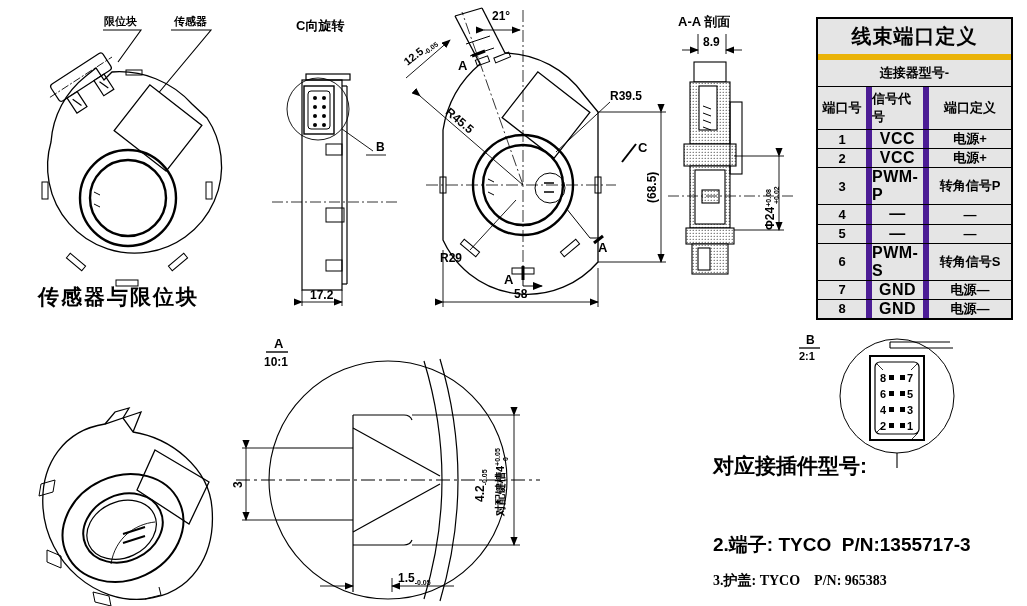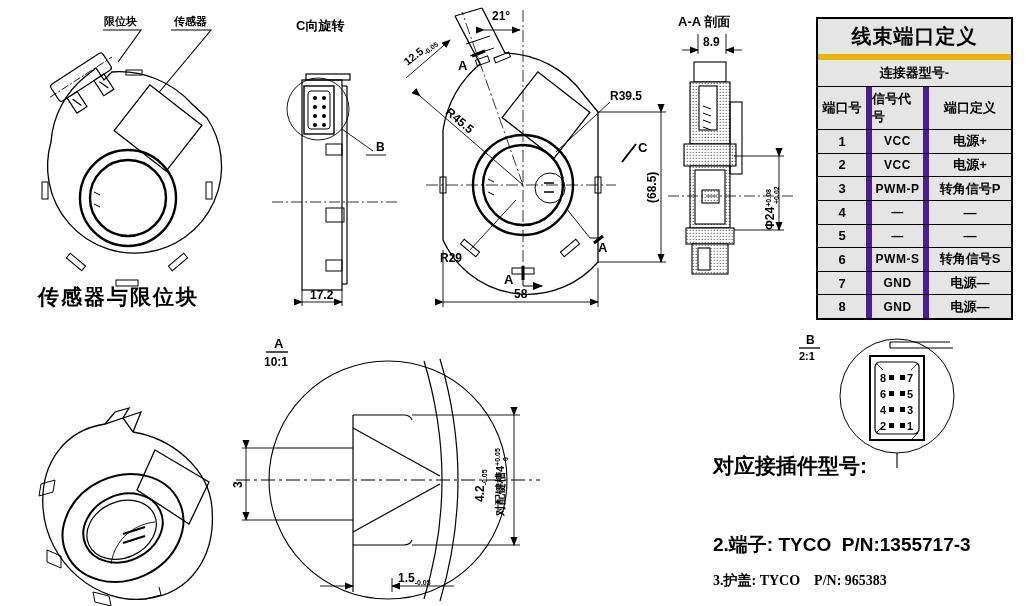--- a/index.html
+++ b/index.html
@@ -15,21 +15,21 @@
   .tbl-title{height:35px;display:flex;align-items:center;justify-content:center;
        font-size:20px;font-weight:bold;letter-spacing:1px;}
   .tbl-sub{height:26px;border-top:6px solid #eab308;display:flex;align-items:center;justify-content:center;
        font-size:13px;font-weight:bold;}
   .tbl-head,.tbl-row{display:grid;grid-template-columns:48px 57px 1fr;border-top:1px solid #000;}
   .tbl-head{height:42px;}
   .tbl-row{flex:1;}
   .tbl-head>div,.tbl-row>div{display:flex;align-items:center;justify-content:center;
        font-size:13px;font-weight:bold;border-left:6px solid #4c1d95;}
   .tbl-head>div:first-child,.tbl-row>div:first-child{border-left:none;}
-  .tbl-row .sig{font-size:12px;letter-spacing:0.5px;}
+  .tbl-row .sig{font-size:16px;letter-spacing:0.5px;}
   
   .info{position:absolute;left:713px;width:286px;font-weight:bold;white-space:pre;}
   .info-title{top:452px;font-size:21px;}
   .info-line1{top:492px;font-size:19px;}
   .info-line2{top:532px;font-size:19px;}
   .info-line3{top:572px;font-size:14px;font-family:Liberation Serif, serif;}
   .abs{position:absolute;}
 </style>
 </head>
 <body>

